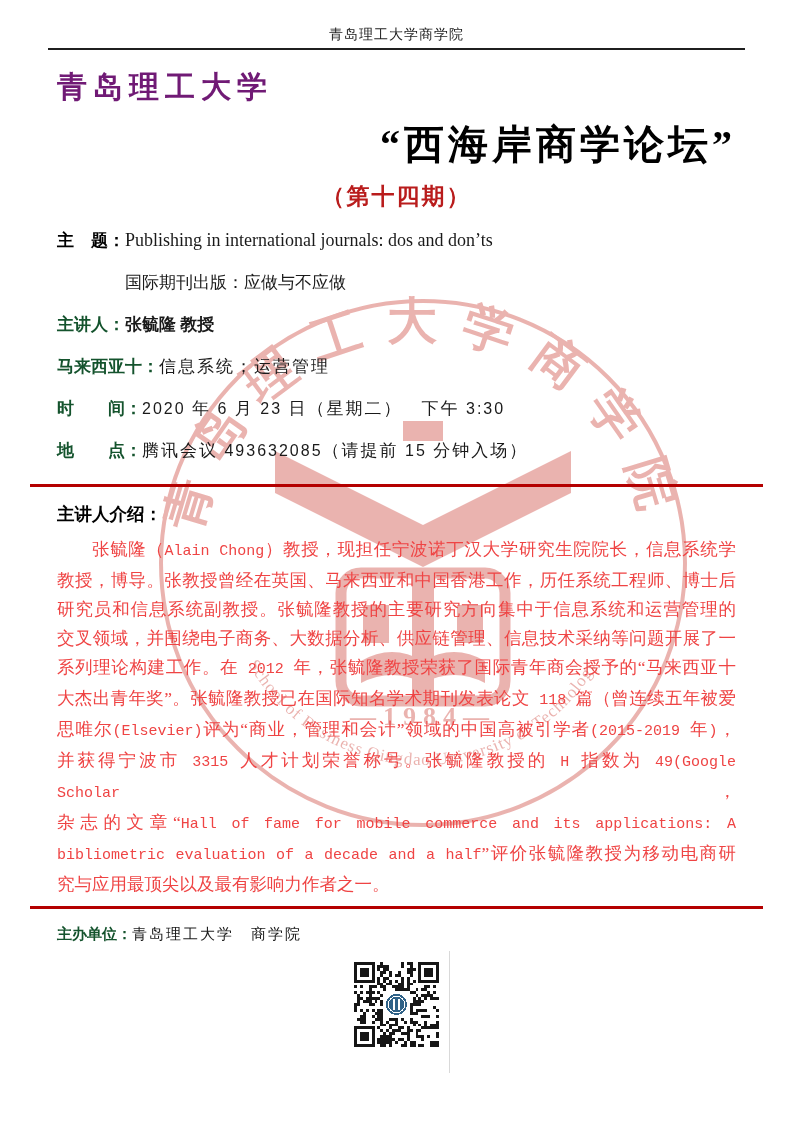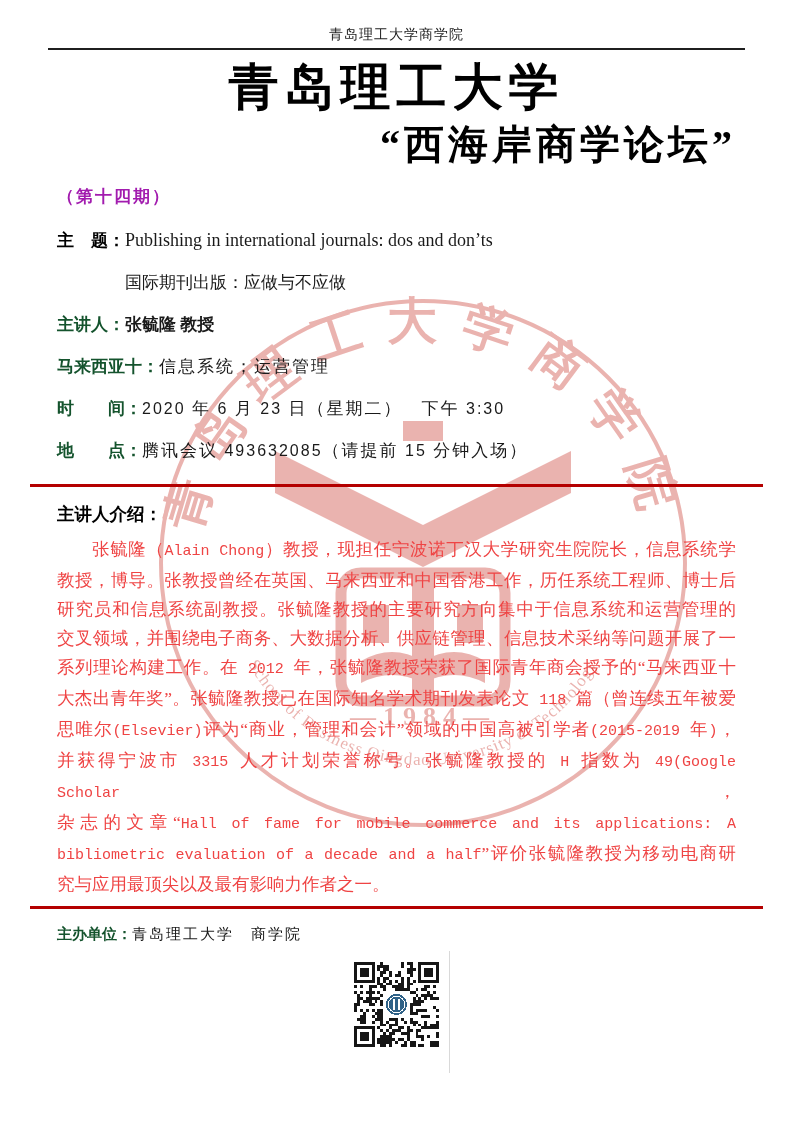--- a/index.html
+++ b/index.html
@@ -12,23 +12,23 @@
     padding:20px 57px 0 57px;
     overflow:hidden;
     font-family:"Liberation Serif","DejaVu Serif",serif;
     color:#1a1a1a;
   }
   .content{position:relative;z-index:2;}
   
   .hdr-text{text-align:center;font-size:14px;letter-spacing:1px;color:#222;margin-top:6px;line-height:18px;}
   .hdr-rule{border-top:2px solid #1f1f1f;margin:4px -9px 0 -9px;}
   
-  .title-univ{margin-top:12px;text-align:center;font-size:50px;font-weight:700;letter-spacing:6px;line-height:50px;color:#000000;}
+  .title-univ{margin-top:12px;text-align:left;font-size:30px;font-weight:700;letter-spacing:6px;line-height:50px;color:#701a75;}
   .title-forum{margin-top:6px;text-align:right;font-size:40px;font-weight:700;letter-spacing:4px;line-height:54px;color:#000;}
-  .title-issue{margin-top:10px;font-size:17px;font-weight:600;letter-spacing:2px;line-height:30px;color:#a21caf;}
+  .title-issue{margin-top:10px;text-align:center;font-size:23px;font-weight:600;letter-spacing:2px;line-height:30px;color:#b91c1c;}
   
   .info{margin-top:20px;}
   .info-row{height:17px;line-height:17px;margin-bottom:25px;font-size:17px;white-space:nowrap;}
   .lbl-hei{font-family:"Liberation Sans","DejaVu Sans",sans-serif;font-weight:700;color:#14532d;}
   .lbl-song{font-family:"Liberation Serif","DejaVu Serif",serif;font-weight:600;color:#000;}
   .val-en{font-size:18px;}
   .val-song{}
   .val-bold-kai{font-weight:700;}
   .val-kai{letter-spacing:2px;}
   .indent-topic{padding-left:68px;}

